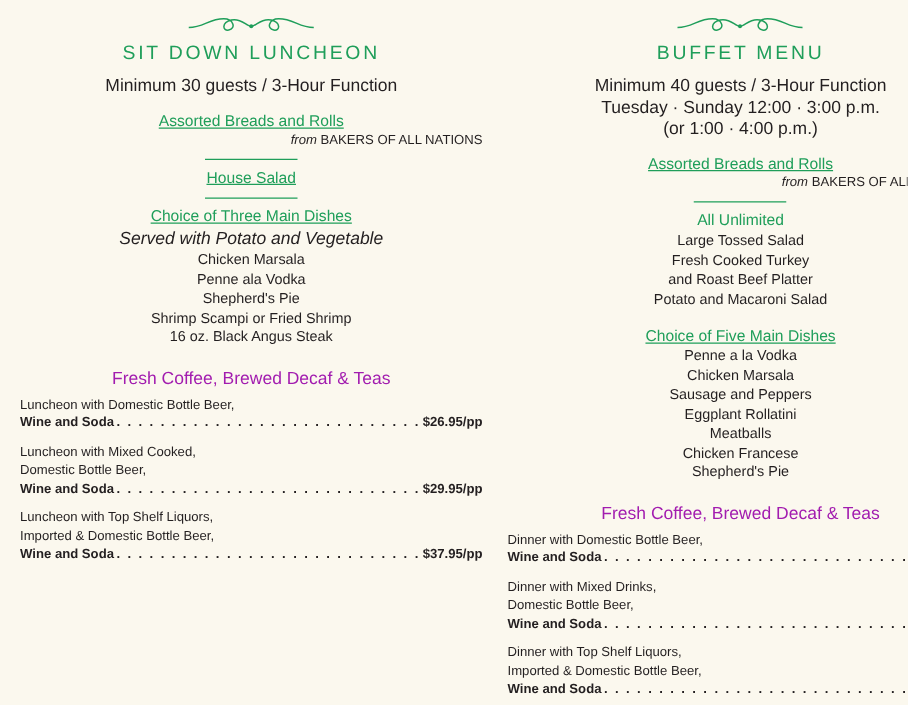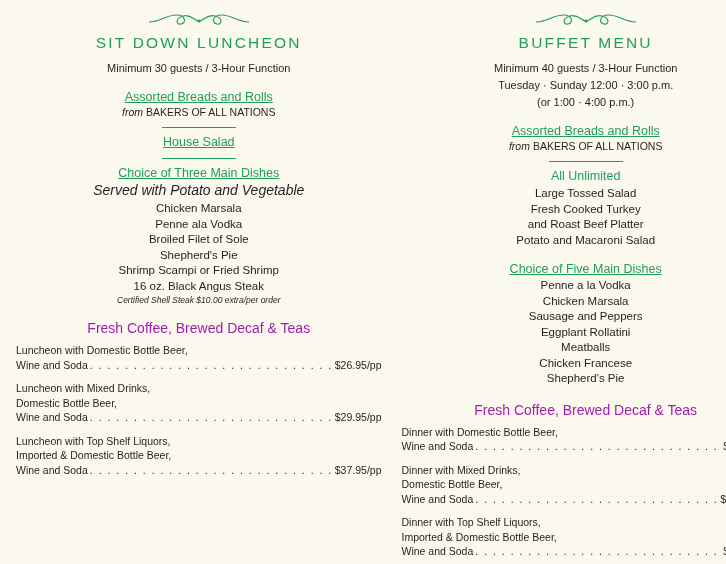--- a/index.html
+++ b/index.html
@@ -38,34 +38,35 @@
 
   .col-title {
     color: #1f9e5a;
     font-size: 15.5px;
     letter-spacing: 2.2px;
     font-weight: normal;
     margin: 2px 0 9px 0;
     white-space: nowrap;
   }
   .meta {
-    font-size: 11px;
+    font-size: 14px;
     line-height: 15px;
     margin-bottom: 2px;
   }
   .section-head {
     color: #1f9e5a;
     font-size: 12.5px;
     margin-top: 14px;
     margin-bottom: 2px;
     text-decoration: underline;
   }
   .from-line {
     font-size: 10.5px;
     margin-bottom: 2px;
+    text-align: right;
   }
   .from-line i {
     font-style: italic;
   }
   .rule {
     width: 74px;
     height: 1px;
     background: #1f9e5a;
     margin: 9px auto 7px auto;
   }
@@ -92,20 +93,21 @@
   .price-block {
     text-align: left;
     font-size: 10.5px;
     line-height: 14.5px;
     margin-bottom: 9px;
   }
   .price-row {
     display: flex;
     align-items: flex-start;
     white-space: nowrap;
+    font-weight: bold;
   }
   .price-row .lbl { flex: 0 0 auto; }
   .price-row .dots {
     flex: 1 1 auto;
     overflow: hidden;
     white-space: nowrap;
     letter-spacing: 1.5px;
     margin: 0 2px;
   }
   .price-row .amt { flex: 0 0 auto; }
@@ -140,39 +142,37 @@
     </div>
 
     <div class="rule"></div>
     <div class="section-head" style="margin-top:0;">House Salad</div>
     <div class="rule"></div>
 
     <div class="section-head" style="margin-top:0;">Choice of Three Main Dishes</div>
     <div class="subnote">Served with Potato and Vegetable</div>
     <div class="dish">Chicken Marsala</div>
     <div class="dish">Penne ala Vodka</div>
-    <div class="dish">Broiled Filet of Sole</div>
     <div class="dish">Shepherd's Pie</div>
     <div class="dish">Shrimp Scampi or Fried Shrimp</div>
     <div class="dish">16 oz. Black Angus Steak</div>
-    <div class="fineprint">Certified Shell Steak $10.00 extra/per order</div>
 
     <div class="price-head">Fresh Coffee, Brewed Decaf &amp; Teas</div>
 
     <div class="price-block">
       <div>Luncheon with Domestic Bottle Beer,</div>
       <div class="price-row">
         <span class="lbl">Wine and Soda</span>
         <span class="dots">. . . . . . . . . . . . . . . . . . . . . . . . . . . .</span>
         <span class="amt">$26.95/pp</span>
       </div>
     </div>
 
     <div class="price-block">
-      <div>Luncheon with Mixed Drinks,</div>
+      <div>Luncheon with Mixed Cooked,</div>
       <div>Domestic Bottle Beer,</div>
       <div class="price-row">
         <span class="lbl">Wine and Soda</span>
         <span class="dots">. . . . . . . . . . . . . . . . . . . . . . . . . . . .</span>
         <span class="amt">$29.95/pp</span>
       </div>
     </div>
 
     <div class="price-block">
       <div>Luncheon with Top Shelf Liquors,</div>

